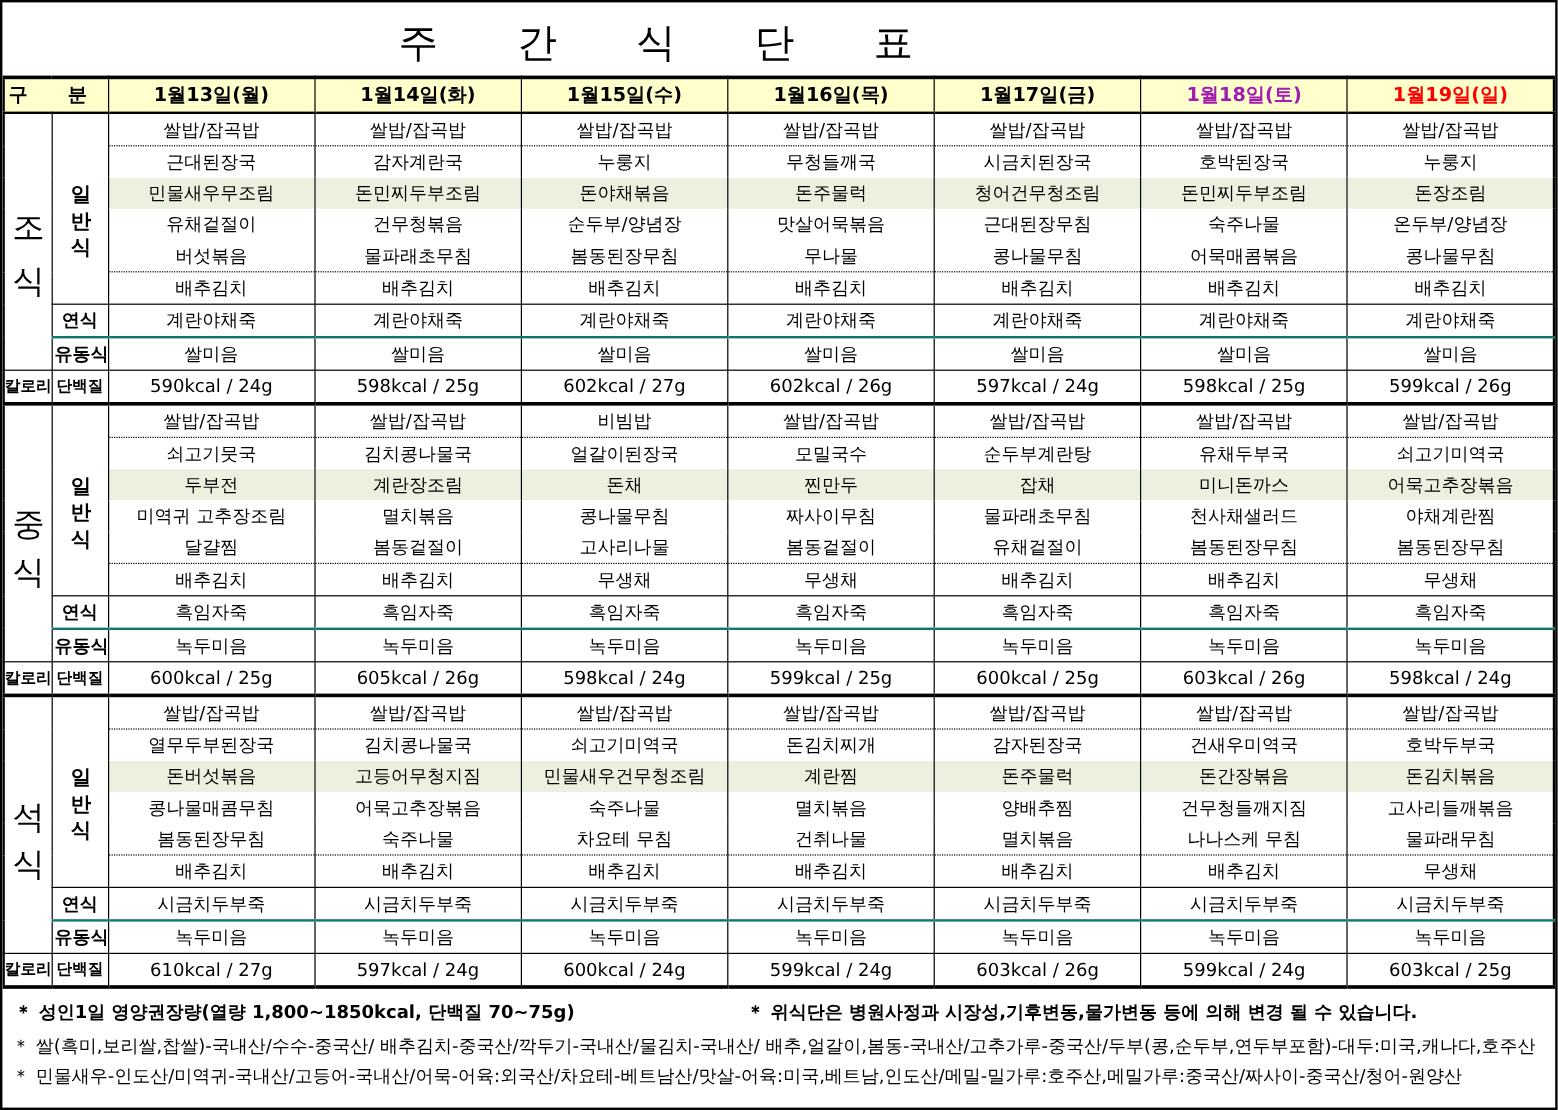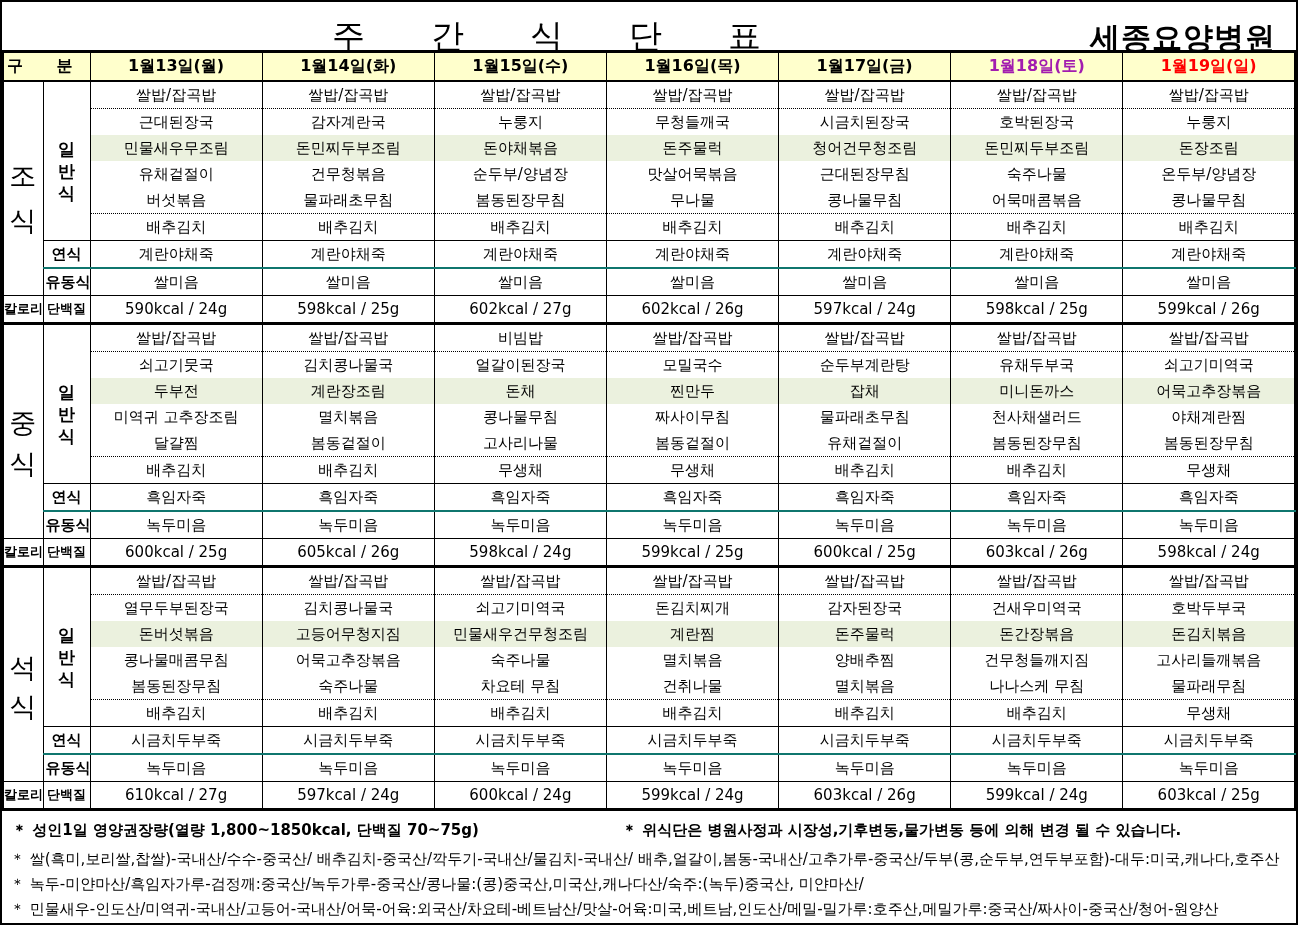--- a/index.html
+++ b/index.html
@@ -5,21 +5,21 @@
   html,body{margin:0;padding:0;}
   body{
     width:1298px;height:925px;
     font-family:"DejaVu Sans","Liberation Sans",sans-serif;
     background:#fff;color:#000;
   }
   .page{
     box-sizing:border-box;width:1298px;height:925px;
     border:2px solid #000;background:#fff;overflow:hidden;position:relative;
   }
-  .title-row{position:relative;height:48px;}
+  .title-row{position:relative;height:61px;}
   .title{
     position:absolute;left:330px;top:12px;
     font-size:33px;font-weight:500;letter-spacing:66px;white-space:nowrap;
   }
   .hospital{
     position:absolute;right:20px;top:16px;
     font-size:30px;font-weight:700;letter-spacing:1px;white-space:nowrap;
   }
   table.menu{
     border-collapse:collapse;table-layout:fixed;
@@ -60,21 +60,20 @@
   .note-left{position:absolute;left:2px;top:2px;}
   .note-right{position:absolute;left:612px;top:2px;}
   .origin{height:25px;line-height:25px;font-weight:400;}
 </style>
 </head>
 <body>
 
 <div class="page">
   <div class="title-row">
     <div class="title">주간식단표</div>
-    <div class="hospital">세종요양병원</div>
   </div>
 
   <table class="menu">
     <colgroup>
       <col class="c-meal">
         <col class="c-type">
       <col class="c-day">
         <col class="c-day">
         <col class="c-day">
         <col class="c-day">
@@ -370,17 +369,16 @@
         </tr>
       </tbody>
   </table>
 
   <div class="notes">
     <div class="note-line1">
       <span class="note-left">＊  성인1일 영양권장량(열량 1,800~1850kcal, 단백질 70~75g)</span>
       <span class="note-right">＊ 위식단은 병원사정과 시장성,기후변동,물가변동 등에 의해 변경 될 수 있습니다.</span>
     </div>
     <div class="origin">＊ 쌀(흑미,보리쌀,찹쌀)-국내산/수수-중국산/ 배추김치-중국산/깍두기-국내산/물김치-국내산/ 배추,얼갈이,봄동-국내산/고추가루-중국산/두부(콩,순두부,연두부포함)-대두:미국,캐나다,호주산</div>
-    <div class="origin">＊ 녹두-미얀마산/흑임자가루-검정깨:중국산/녹두가루-중국산/콩나물:(콩)중국산,미국산,캐나다산/숙주:(녹두)중국산, 미얀마산/</div>
     <div class="origin">＊ 민물새우-인도산/미역귀-국내산/고등어-국내산/어묵-어육:외국산/차요테-베트남산/맛살-어육:미국,베트남,인도산/메밀-밀가루:호주산,메밀가루:중국산/짜사이-중국산/청어-원양산</div>
 
   </div>
 </div>
 
 </body></html>

